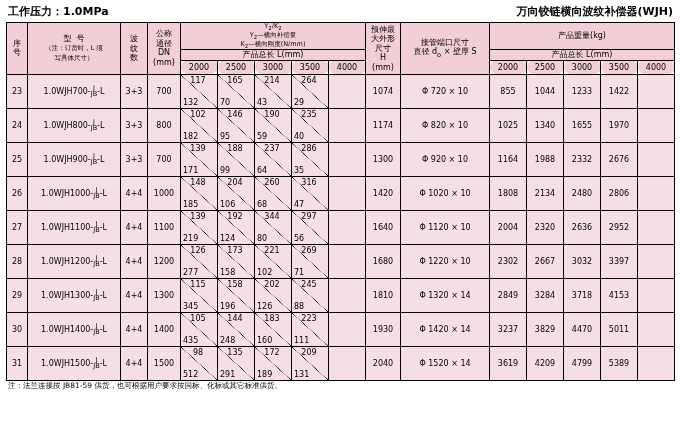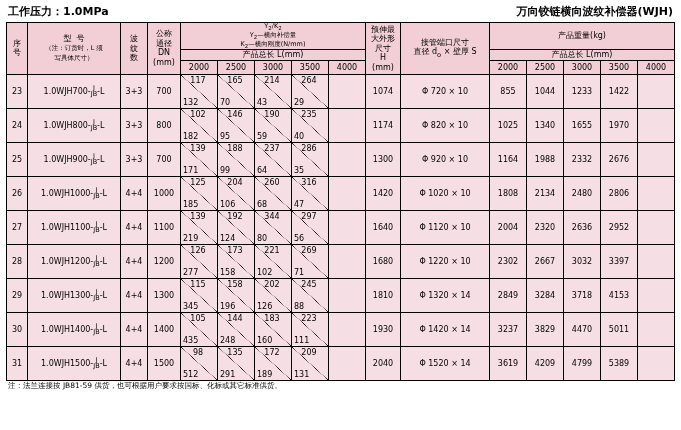--- a/index.html
+++ b/index.html
@@ -40,21 +40,21 @@
   .diag{
     position:relative;width:100%;height:33px;
   }
   .diag:before{
     content:"";position:absolute;left:0;top:0;width:100%;height:100%;
     background:linear-gradient(to right top, transparent calc(50% - 0.4px), #000 50%, transparent calc(50% + 0.4px));
   }
   .diag .up{position:absolute;top:1px;left:0;right:2px;text-align:center;font-size:8px;}
   .diag .lo{position:absolute;bottom:1px;left:2px;right:0;text-align:left;font-size:8px;}
   .diag.empty:before{background:none;}
-  .hdr-sub td{height:13px;}
+  .hdr-sub td{height:13px;border-radius:7px;}
   .note{font-size:7.5px;padding-left:2px;}
   .h1line{line-height:1.2;}
 </style>
 </head>
 <body>
 
 <div class="page">
 
   <div class="topbar">
     <div class="topleft">工作压力：1.0MPa</div>
@@ -240,21 +240,21 @@
           <td>2676</td>
           <td></td>
         </tr>
         <tr class="rowh">
           <td>26</td>
           <td class="model-cell">1.0WJH1000-<span class="jb">J<br>JB</span>-L</td>
           <td>4+4</td>
           <td>1000</td>
           <td>
             <div class="diag">
-              <span class="up">125</span>
+              <span class="up">148</span>
               <span class="lo">185</span>
             </div>
           </td>
           <td>
             <div class="diag">
               <span class="up">204</span>
               <span class="lo">106</span>
             </div>
           </td>
           <td>

